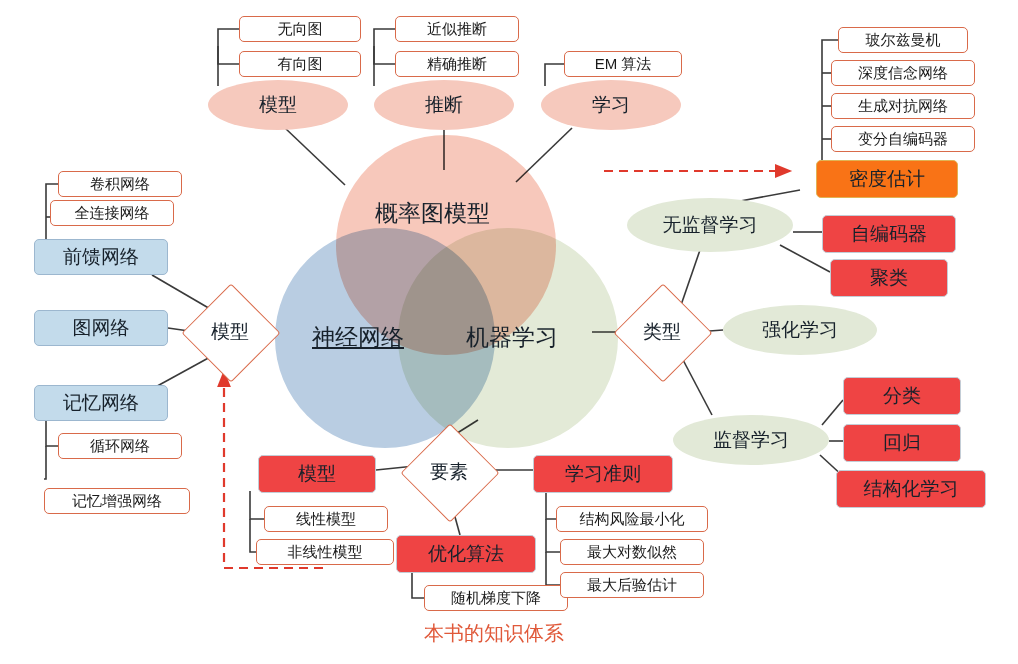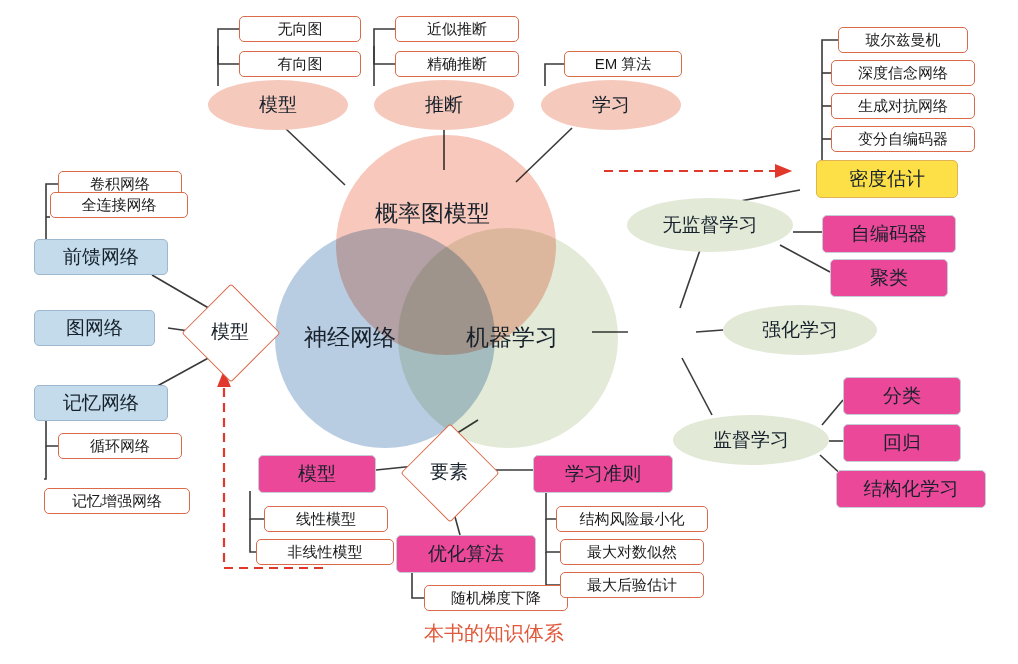--- a/index.html
+++ b/index.html
@@ -20,26 +20,26 @@
     border:1.3px solid #d96a4a;border-radius:5px;background:#ffffff;
     color:#1a1a1a;font-size:15px;padding:2px 8px;
   }
   
   .box-blue{
     border:1px solid #9cb7cf;border-radius:5px;background:#c3dbeb;
     color:#17212b;font-size:19px;padding:3px 10px;
   }
   
   .box-grey{
-    border:1px solid #c3cdd6;border-radius:5px;background:#ec4899;
+    border:1px solid #c3cdd6;border-radius:5px;background:#ef4444;
     color:#17212b;font-size:19px;padding:18px 10px;
   }
   
   .box-yellow{
-    border:1px solid #e0b355;border-radius:5px;background:#fde047;
+    border:1px solid #e0b355;border-radius:5px;background:#f97316;
     color:#17212b;font-size:19px;padding:3px 10px;
   }
   
   .ellipse{border-radius:50%;display:flex;align-items:center;justify-content:center;
            font-size:19px;color:#17212b;}
   .ell-pink{background:#f6c9bd;}
   .ell-green{background:#e2e9d7;}
   
   .diamond{position:absolute;}
   .diamond .dm{
@@ -140,21 +140,21 @@
         <path d="M0,0 L8,3.2 L0,6.4 z" fill="#e0392c"></path>
       </marker>
     </defs>
   </svg>
 
   <div class="venn" style="left:336px;top:135px;width:220px;height:220px;background:#f7c8bb;mix-blend-mode:multiply;"></div>
   <div class="venn" style="left:275px;top:228px;width:220px;height:220px;background:#b9cde2;mix-blend-mode:multiply;"></div>
   <div class="venn" style="left:398px;top:228px;width:220px;height:220px;background:#e3ead7;mix-blend-mode:multiply;"></div>
 
   <div class="venn-label" style="left:375px;top:198px;">概率图模型</div>
-  <div class="venn-label" style="left:304px;top:322px;">神经网络</div>
+  <div class="venn-label" style="left:312px;top:322px;text-decoration:underline;">神经网络</div>
   <div class="venn-label" style="left:466px;top:322px;">机器学习</div>
 
   <div class="node ellipse ell-pink" style="left:208px;top:80px;width:140px;height:50px;">
       <span>模型</span>
     </div>
   <div class="node ellipse ell-pink" style="left:374px;top:80px;width:140px;height:50px;">
       <span>推断</span>
     </div>
   <div class="node ellipse ell-pink" style="left:541px;top:80px;width:140px;height:50px;">
       <span>学习</span>
@@ -165,20 +165,24 @@
   <div class="node ellipse ell-green" style="left:723px;top:305px;width:154px;height:50px;">
       <span>强化学习</span>
     </div>
   <div class="node ellipse ell-green" style="left:673px;top:415px;width:156px;height:50px;">
       <span>监督学习</span>
     </div>
 
   <div class="diamond" style="left:196px;top:298px;width:68px;height:68px;">
     <div class="dm"></div>
     <div class="lbl">模型</div>
+  </div>
+  <div class="diamond" style="left:628px;top:298px;width:68px;height:68px;">
+    <div class="dm"></div>
+    <div class="lbl">类型</div>
   </div>
   <div class="diamond" style="left:415px;top:438px;width:68px;height:68px;">
     <div class="dm"></div>
     <div class="lbl">要素</div>
   </div>
 
   <div class="node box-orange" style="left:239px;top:16px;width:122px;height:26px;">
       <span>无向图</span>
     </div>
   <div class="node box-orange" style="left:239px;top:51px;width:122px;height:26px;">
@@ -203,21 +207,21 @@
   <div class="node box-orange" style="left:831px;top:93px;width:144px;height:26px;">
       <span>生成对抗网络</span>
     </div>
   <div class="node box-orange" style="left:831px;top:126px;width:144px;height:26px;">
       <span>变分自编码器</span>
     </div>
 
   <div class="node box-orange" style="left:58px;top:171px;width:124px;height:26px;">
       <span>卷积网络</span>
     </div>
-  <div class="node box-orange" style="left:50px;top:192px;width:138px;height:26px;">
+  <div class="node box-orange" style="left:50px;top:200px;width:124px;height:26px;">
       <span>全连接网络</span>
     </div>
   <div class="node box-orange" style="left:58px;top:433px;width:124px;height:26px;">
       <span>循环网络</span>
     </div>
   <div class="node box-orange" style="left:44px;top:488px;width:146px;height:26px;">
       <span>记忆增强网络</span>
     </div>
 
   <div class="node box-orange" style="left:264px;top:506px;width:124px;height:26px;text-align:center;">
@@ -235,21 +239,21 @@
   <div class="node box-orange" style="left:560px;top:539px;width:144px;height:26px;">
       <span>最大对数似然</span>
     </div>
   <div class="node box-orange" style="left:560px;top:572px;width:144px;height:26px;">
       <span>最大后验估计</span>
     </div>
 
   <div class="node box-blue" style="left:34px;top:239px;width:134px;height:36px;">
       <span>前馈网络</span>
     </div>
-  <div class="node box-blue" style="left:34px;top:310px;width:121px;height:36px;">
+  <div class="node box-blue" style="left:34px;top:310px;width:134px;height:36px;">
       <span>图网络</span>
     </div>
   <div class="node box-blue" style="left:34px;top:385px;width:134px;height:36px;">
       <span>记忆网络</span>
     </div>
 
   <div class="node box-grey" style="left:822px;top:215px;width:134px;height:36px;">
       <span>自编码器</span>
     </div>
   <div class="node box-grey" style="left:830px;top:259px;width:118px;height:20px;text-align:center;">

